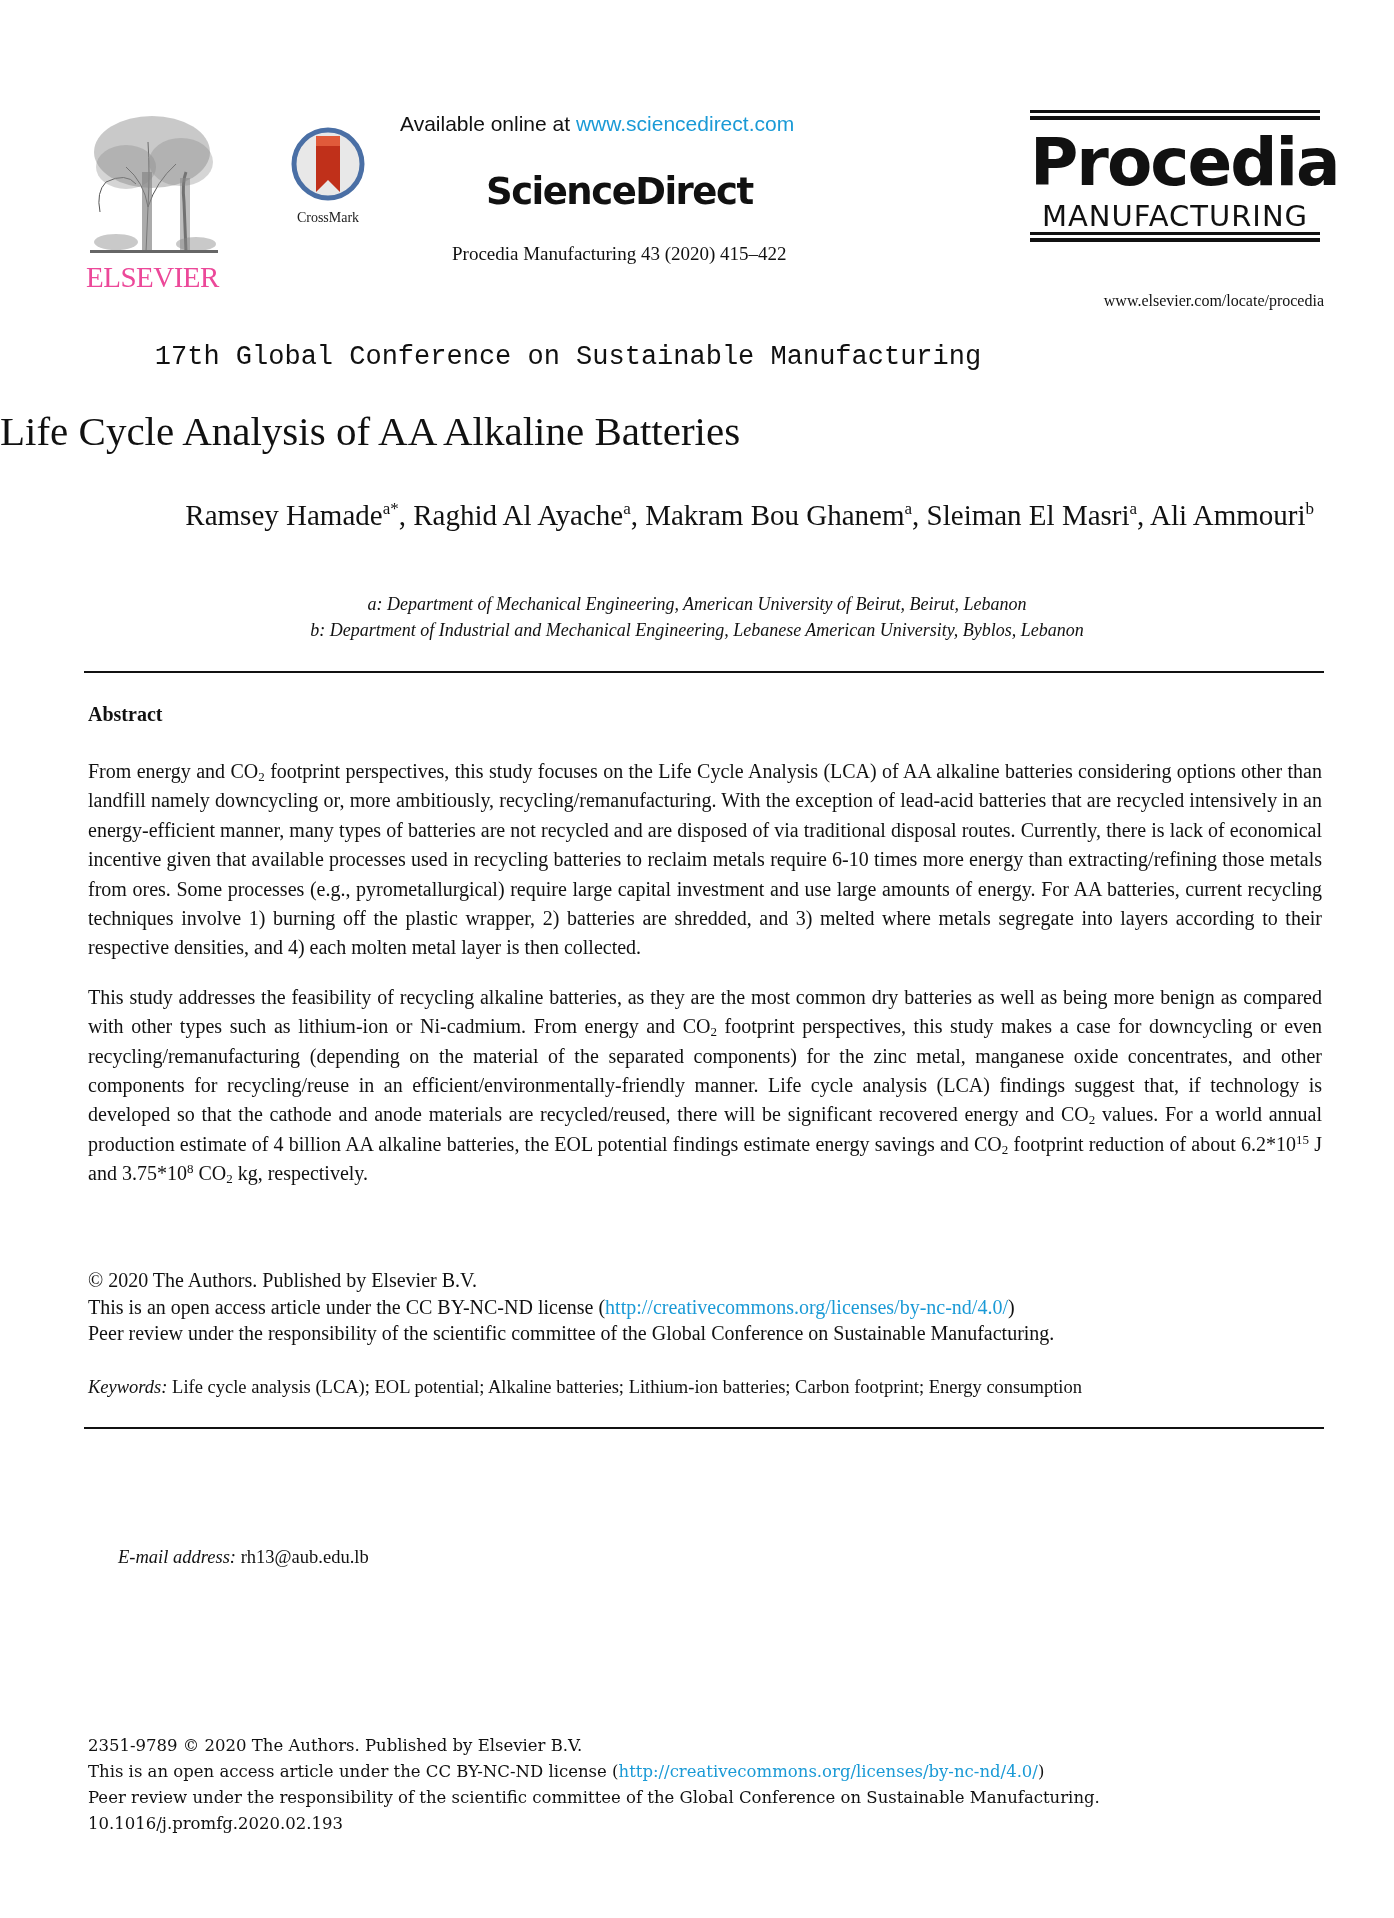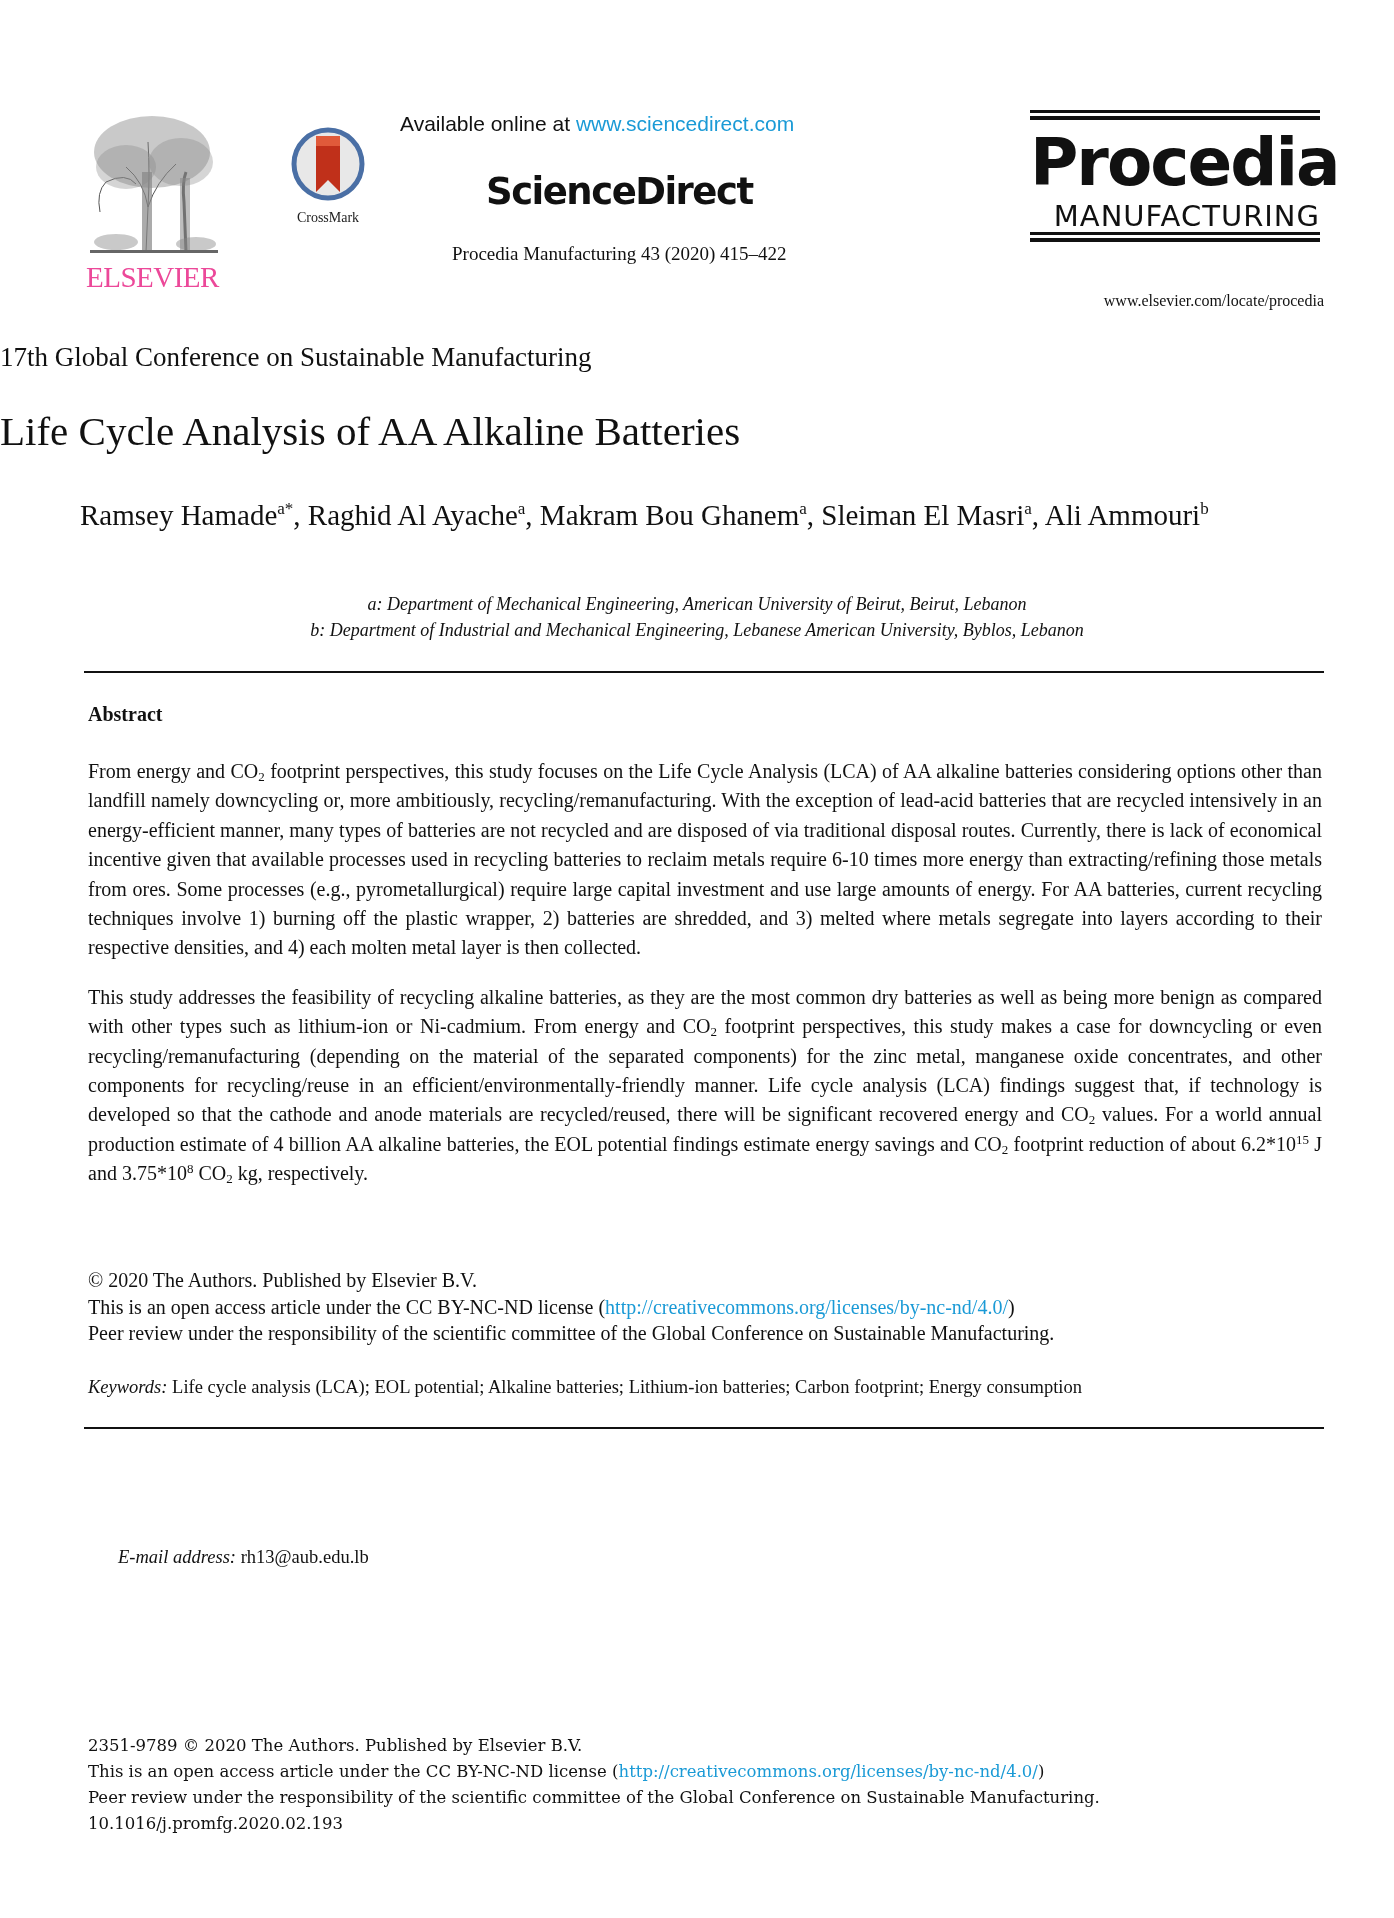--- a/index.html
+++ b/index.html
@@ -18,26 +18,26 @@
   .available .link { color: #1a9ad6; text-align: center; }
   .sciencedirect { left: 486px; top: 170px; font-family: "DejaVu Sans", sans-serif; font-weight: bold;
                    font-size: 37px; letter-spacing: -1.5px; color: #111; }
   .journal-ref { left: 452px; top: 243px; font-size: 19px; color: #111; }
 
   .procedia-box { left: 1030px; top: 110px; width: 290px; }
   .rule-double { height: 9px; border-top: 3px solid #111; border-bottom: 4px solid #111; box-sizing: border-box; height: 10px; }
   .procedia-word { font-family: "DejaVu Sans", sans-serif; font-weight: bold; font-size: 66px;
                    letter-spacing: -2px; line-height: 70px; margin-top: 8px; color: #111; text-align: left; }
   .procedia-sub { font-family: "DejaVu Sans", sans-serif; font-size: 29px; letter-spacing: 1px;
-                  line-height: 32px; margin-top: 2px; color: #111; text-align: right; }
+                  line-height: 32px; margin-top: 2px; color: #111; text-align: center; }
   .procedia-url { left: 1024px; top: 292px; width: 300px; text-align: right; font-size: 16px; color: #111; }
 
-  .conference { left: 0; width: 1136px; top: 342px; font-size: 27px; }
+  .conference { left: 0; width: 1136px; top: 342px; text-align: center; font-size: 27px; font-family: Liberation Mono, monospace; }
   .title { left: 0; width: 1394px; top: 407px; text-align: left; font-size: 41px; }
-  .authors { left: 80px; width: 1234px; top: 490px; text-align: left; font-size: 29px; line-height: 38px; }
+  .authors { left: 80px; width: 1234px; top: 490px; text-align: right; font-size: 29px; line-height: 38px; }
   .authors sup { font-size: 17px; }
   .affil { left: 0; width: 1394px; text-align: center; font-style: italic; font-size: 18px; }
   .affil-a { top: 594px; }
   .affil-b { top: 620px; }
 
   .hrule { left: 84px; width: 1240px; height: 2px; background: #111; }
 
   .abstract-head { left: 88px; top: 703px; font-weight: bold; font-size: 20px; }
   .abstract-body { left: 88px; width: 1234px; top: 757px; font-size: 20px; line-height: 29.4px; text-align: justify; }
   .abstract-body p { margin: 0 0 20px 0; }

